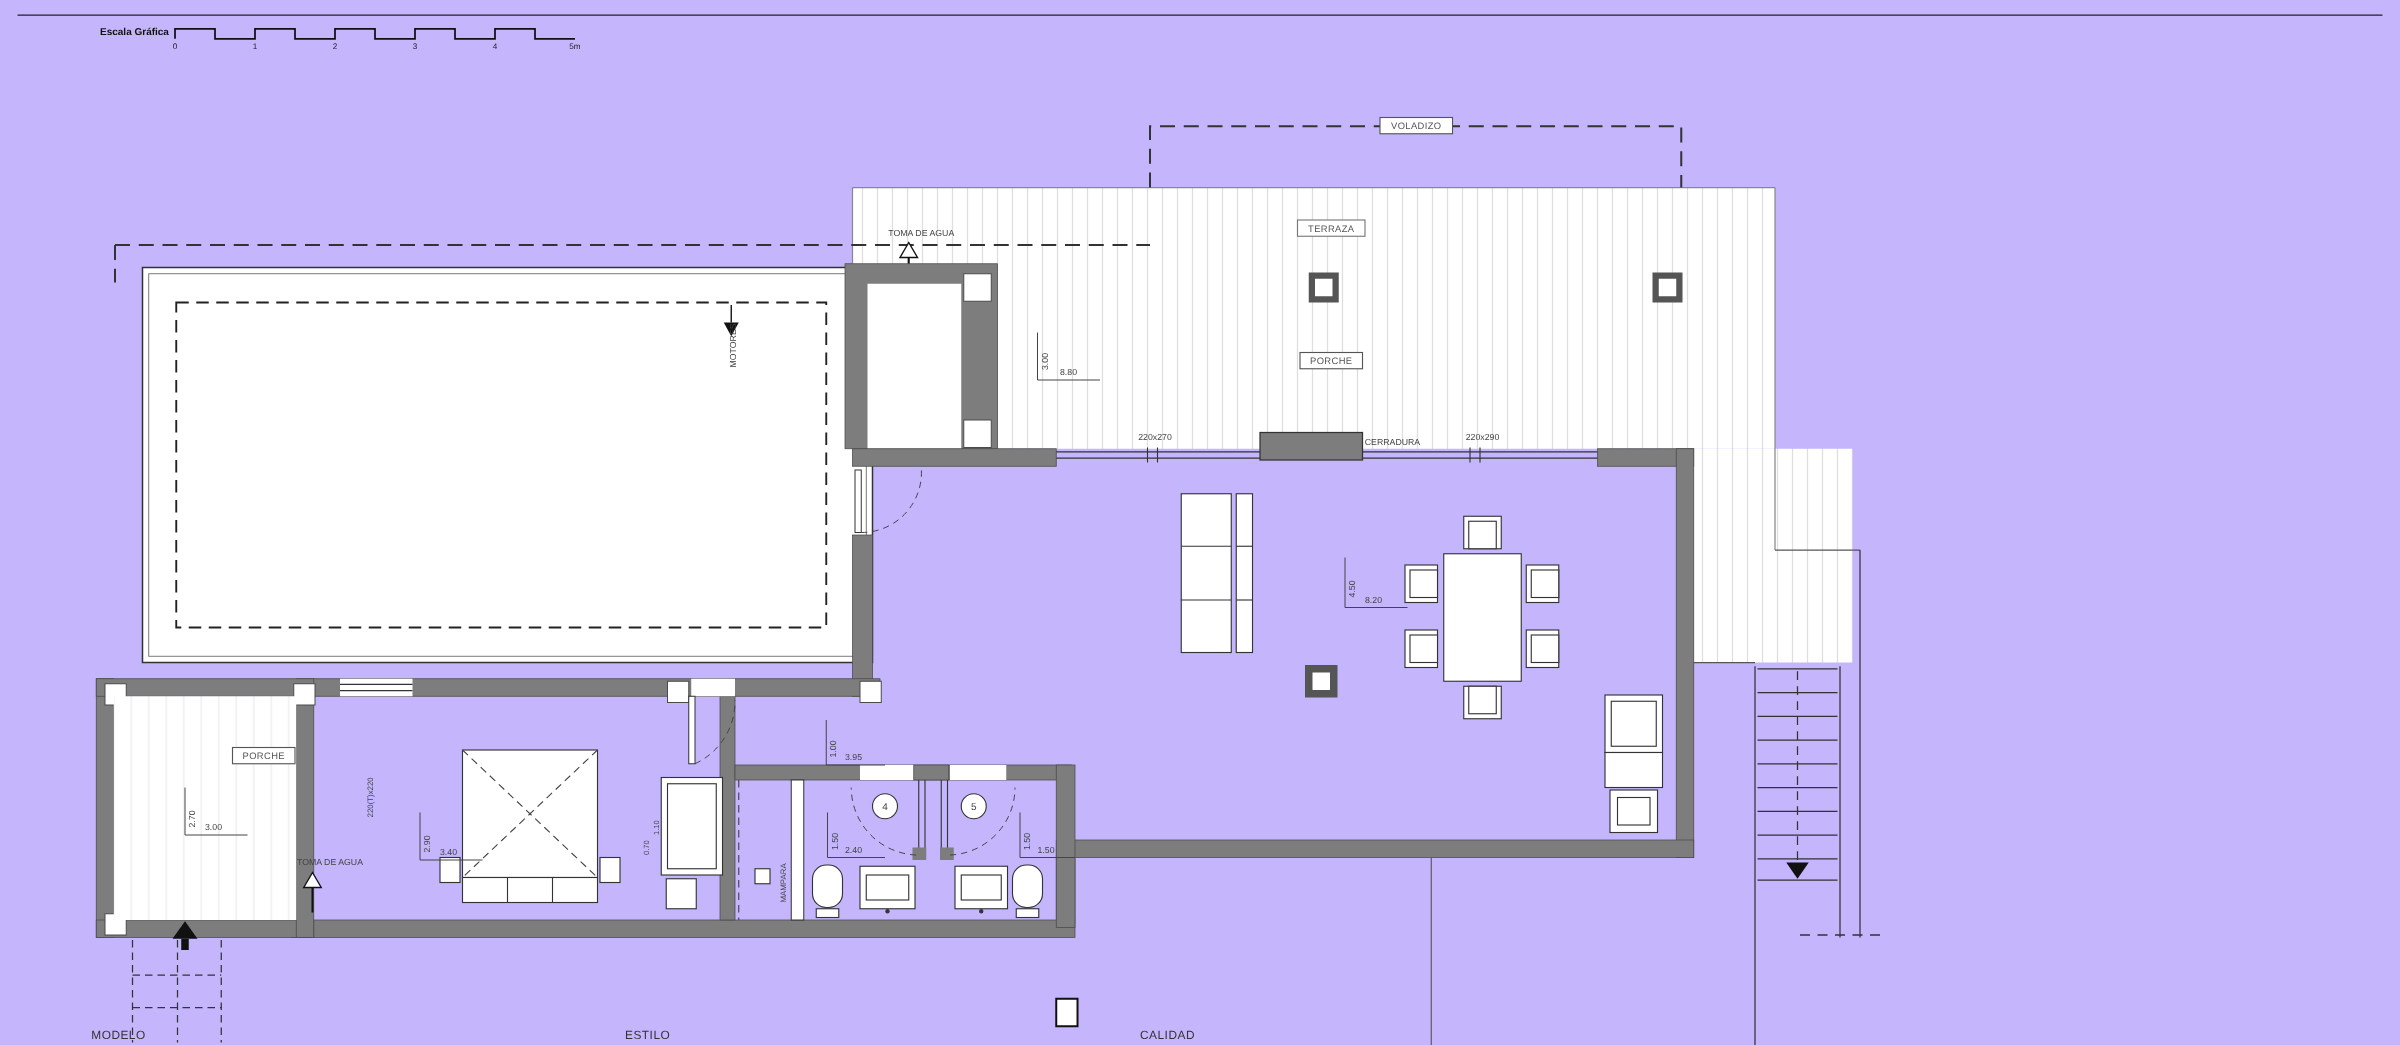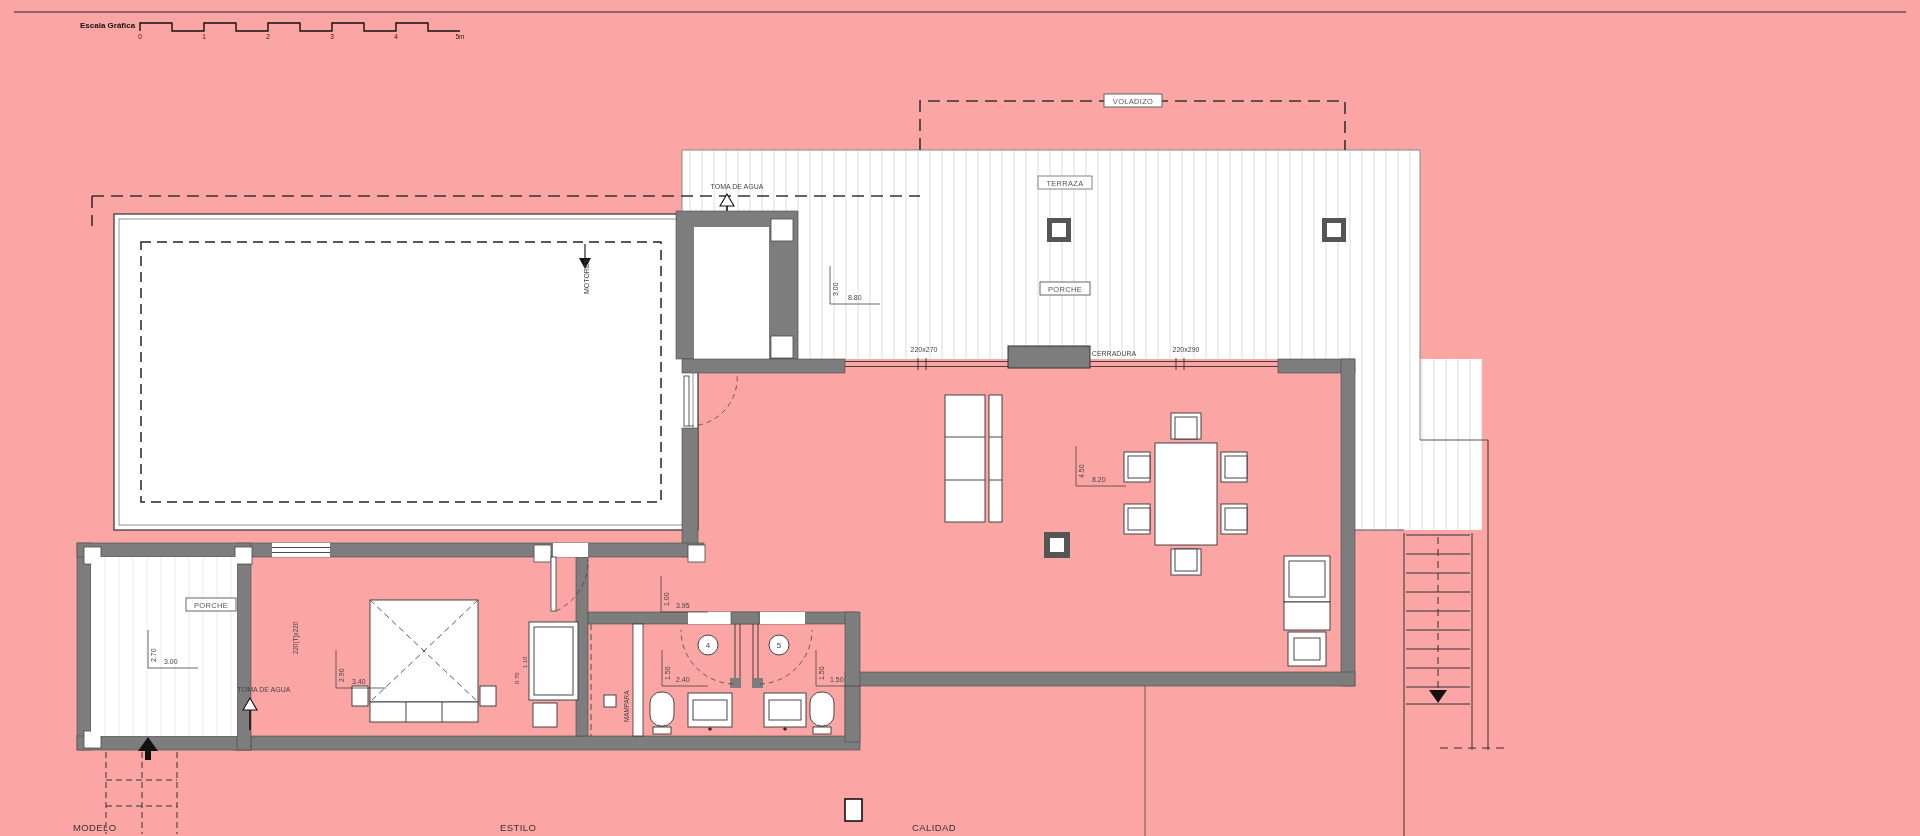--- a/index.html
+++ b/index.html
@@ -1,19 +1,19 @@
 <!DOCTYPE html>
 <html><head>
 <meta charset="utf-8">
 <style>
   html,body{margin:0;padding:0;background:#ffffff;}
   .sheet{
     position:relative;
     width:1920px;height:836px;
-    background:#fca5a5;
+    background:#c4b5fd;
     font-family:"Liberation Sans", sans-serif;
     overflow:hidden;
   }
   svg text{
     font-family:"Liberation Sans", sans-serif;
     fill:#333333;
   }
   .lbl{font-size:7.5px;letter-spacing:.3px;fill:#555;}
   .dim{font-size:7px;fill:#444;}
   .tick{font-size:6.5px;fill:#222;}

